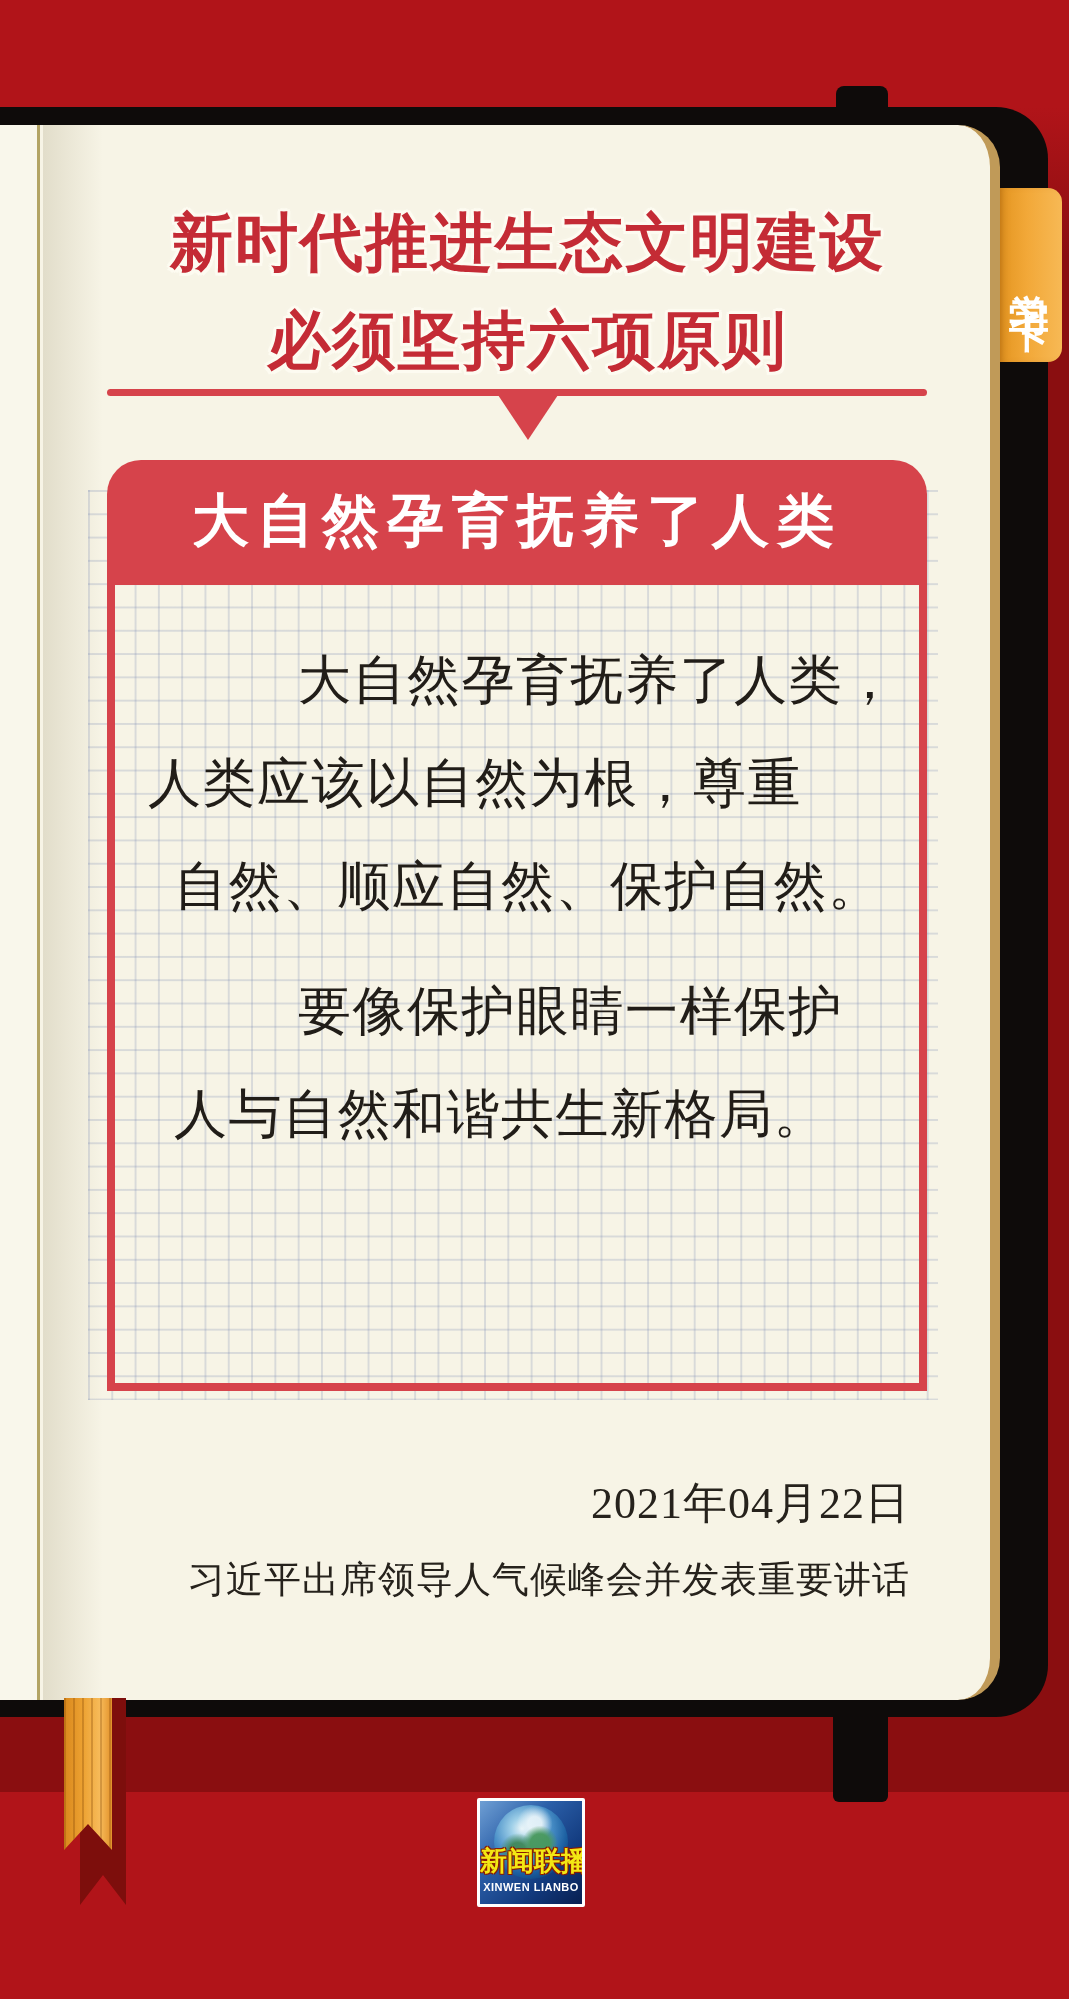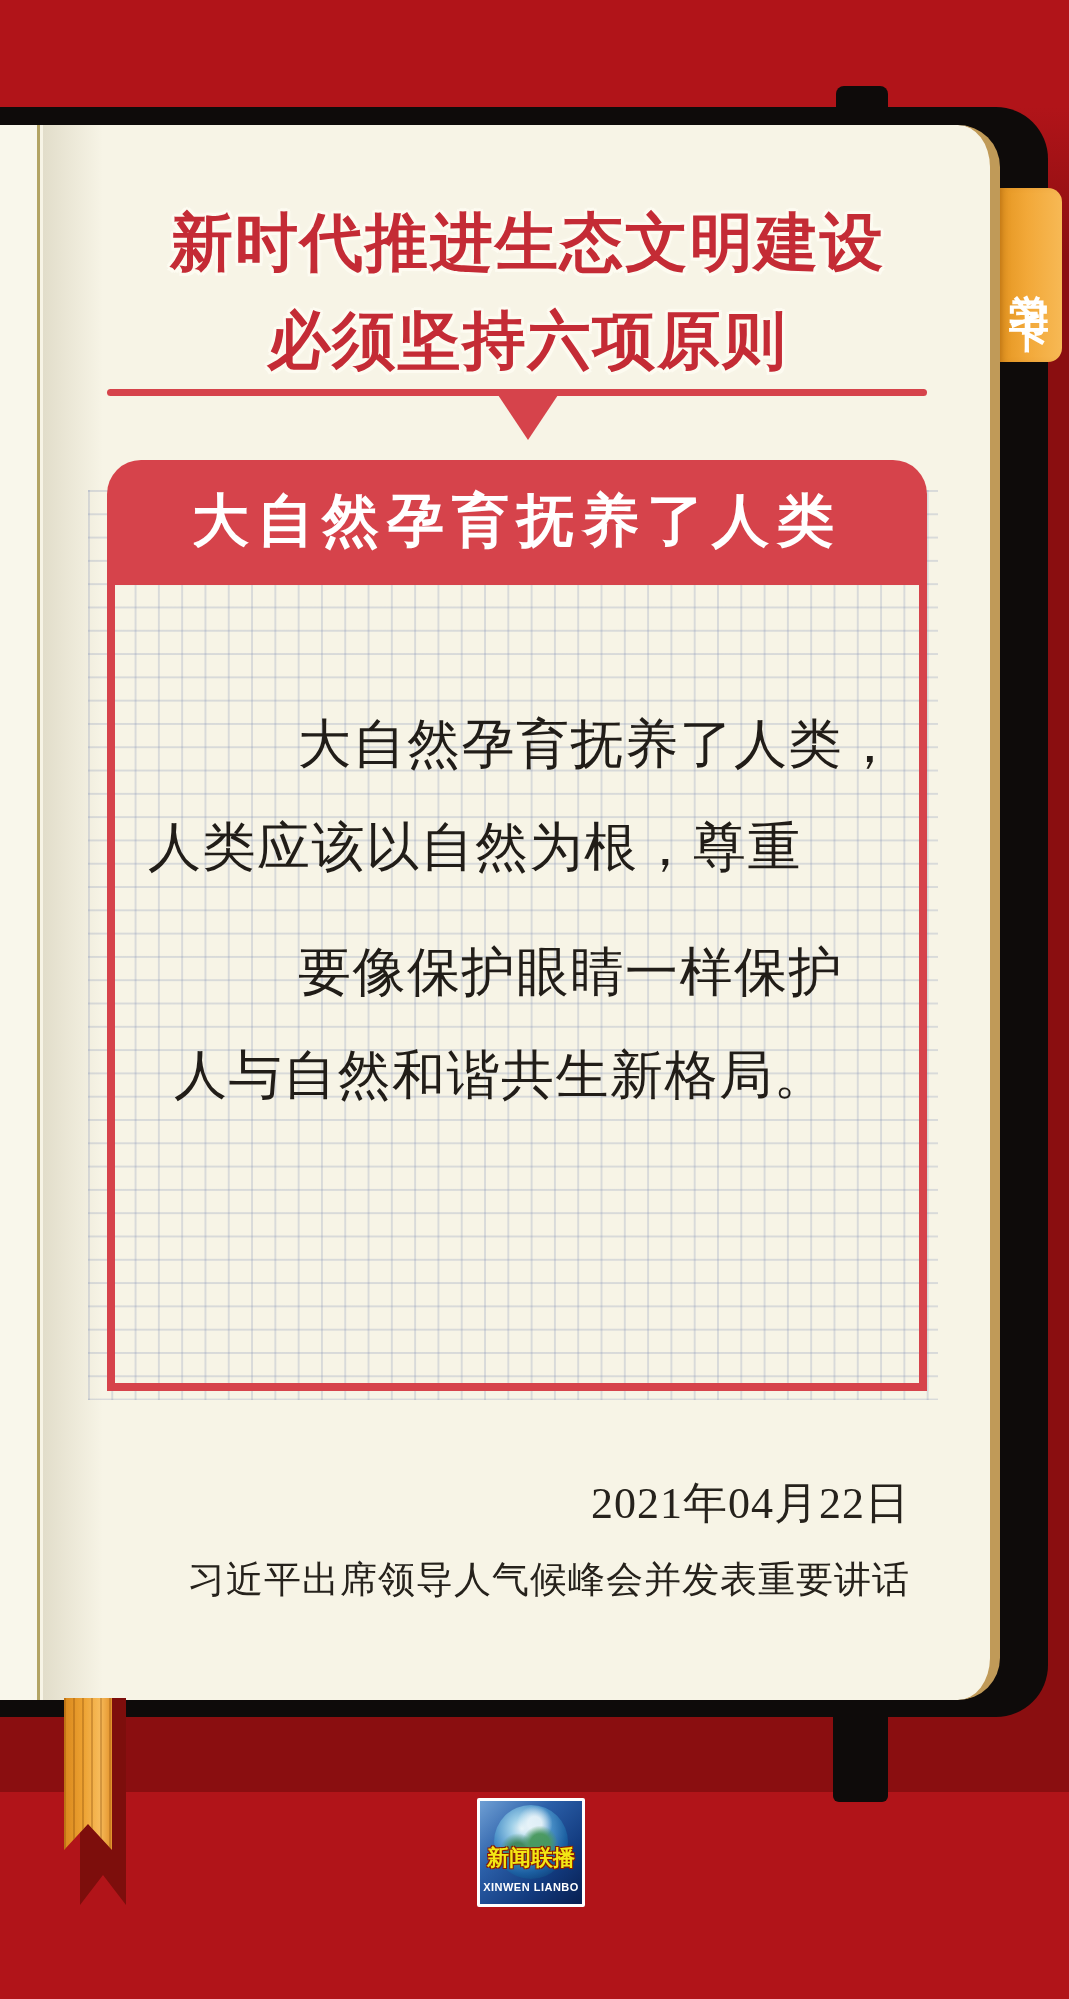--- a/index.html
+++ b/index.html
@@ -82,21 +82,21 @@
   .qbox{left:107px;top:460px;width:820px;height:931px;}
   .qhead{
     left:0;top:0;width:820px;height:125px;border-radius:34px 34px 0 0;
     background:var(--accent-red,#d6434b);
     color:#fff;font-size:57px;font-weight:bold;letter-spacing:8px;
     line-height:122px;text-align:center;white-space:nowrap;
   }
   .qbody{
     left:0;top:125px;width:820px;height:806px;
     border:8px solid var(--accent-red,#d6434b);border-top:none;
-    padding:108px 30px 0 33px;
+    padding:44px 30px 0 33px;
   }
   .qline{
     position:static;display:block;line-height:103px;white-space:nowrap;
     font-size:53px;color:var(--ink,#211d18);letter-spacing:1.5px;
   }
   .qline.indent{padding-left:150px;}
   .qline.hang{padding-left:26px;}
   .qline.para-gap{margin-top:22px;}
 
   
@@ -127,21 +127,21 @@
   .globe{
     left:14px;top:4px;width:74px;height:74px;border-radius:50%;
     background:
       radial-gradient(circle at 62% 52%,rgba(72,152,92,.95) 0 16%,rgba(72,152,92,0) 30%),
       radial-gradient(circle at 32% 62%,rgba(60,132,82,.9) 0 12%,rgba(60,132,82,0) 26%),
       radial-gradient(circle at 55% 25%,rgba(235,245,250,.9) 0 10%,rgba(235,245,250,0) 26%),
       radial-gradient(circle at 38% 32%,#e8f4f8 0%,#9ecfe8 16%,#4a90c8 42%,#1b5ea0 66%,#0d3a74 86%,#082a58 100%);
   }
   .logo-cn{
     left:0;top:42px;width:100%;text-align:center;
-    font-size:22px;font-weight:bold;color:var(--logo-yellow,#f3e714);letter-spacing:0;
+    font-size:27px;font-weight:bold;color:var(--logo-yellow,#f3e714);letter-spacing:0;
     text-shadow:1px 1px 0 #8c1a00,-1px 1px 0 #8c1a00,1px -1px 0 #8c1a00,-1px -1px 0 #8c1a00;
     white-space:nowrap;
   }
   .logo-en{
     left:0;top:80px;width:100%;text-align:center;
     font-size:11px;font-weight:bold;color:#fff;letter-spacing:.5px;white-space:nowrap;
   }
 </style>
 </head>
 <body>
@@ -166,20 +166,21 @@
   <div class="title l2">必须坚持六项原则</div>
 
   <div class="divider"></div>
   <div class="divider-tri"></div>
 
   <div class="qbox">
     <div class="qhead">大自然孕育抚养了人类</div>
     <div class="qbody">
       <span class="qline indent">大自然孕育抚养了人类，</span>
       <span class="qline">人类应该以自然为根，尊重</span>
+      <span class="qline hang">自然、顺应自然、保护自然。</span>
       <span class="qline indent para-gap">要像保护眼睛一样保护</span>
       <span class="qline hang">人与自然和谐共生新格局。</span>
     </div>
   </div>
 
   <div class="meta">
     <span class="date">2021年04月22日</span>
     <span class="source">习近平出席领导人气候峰会并发表重要讲话</span>
   </div>
 

